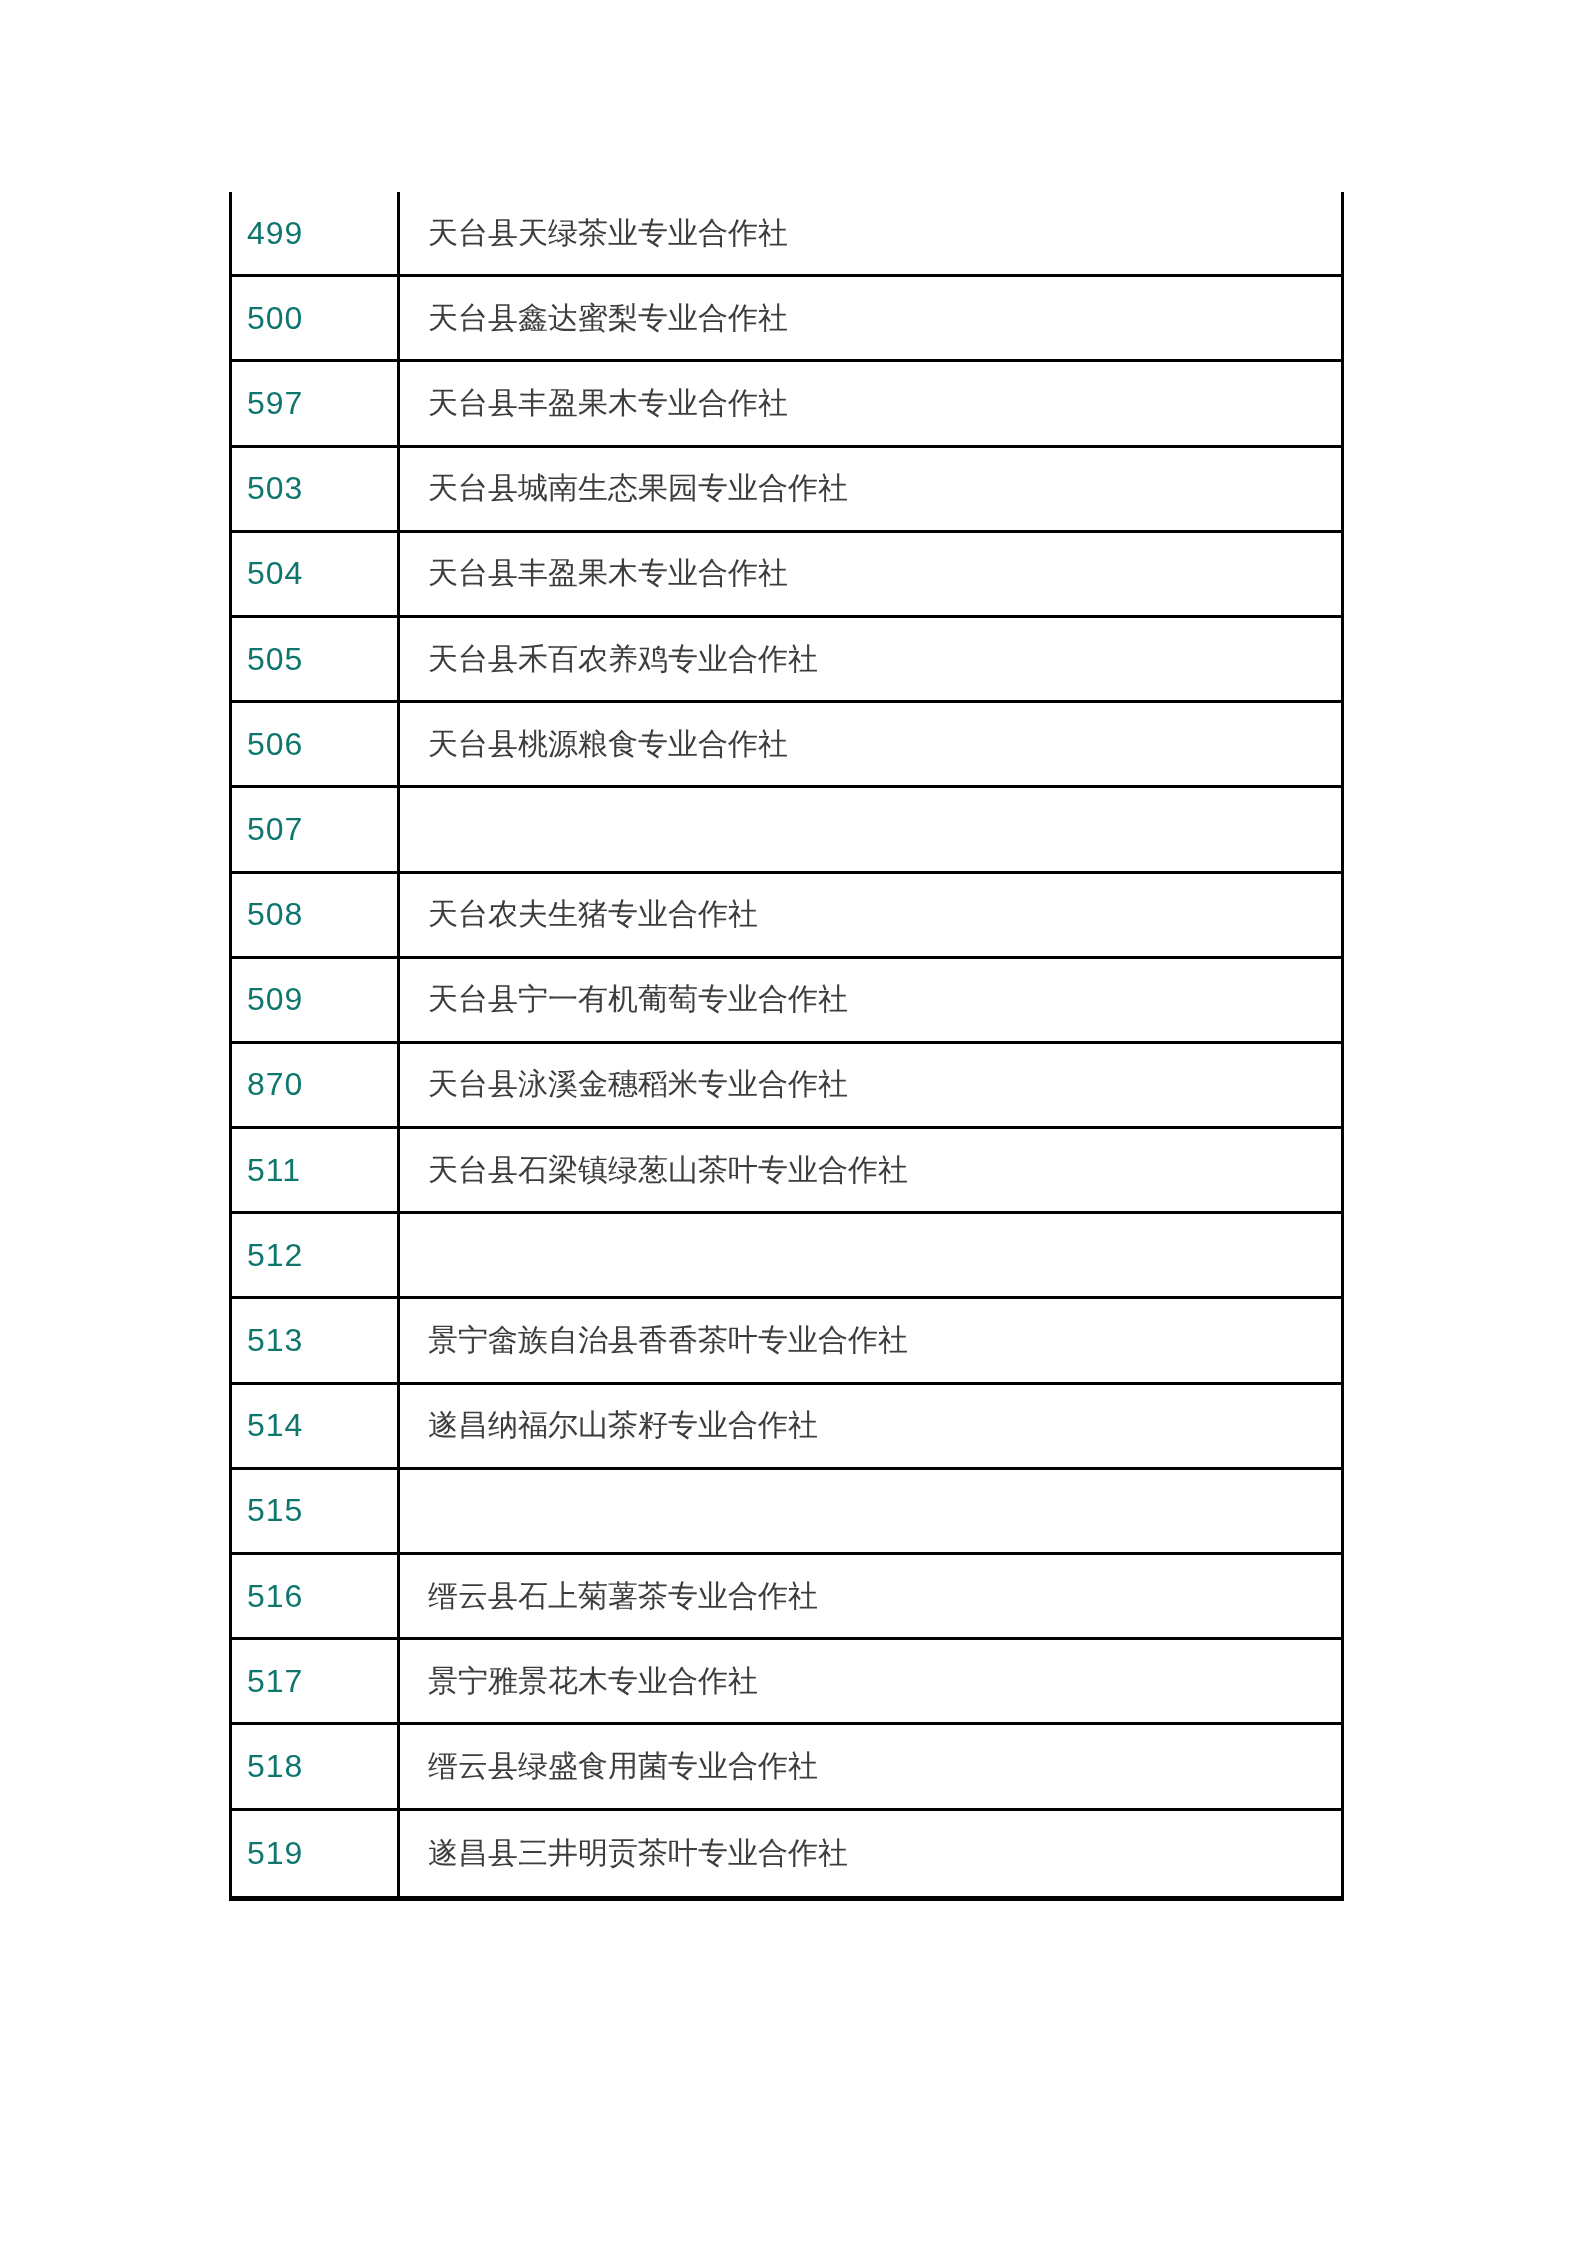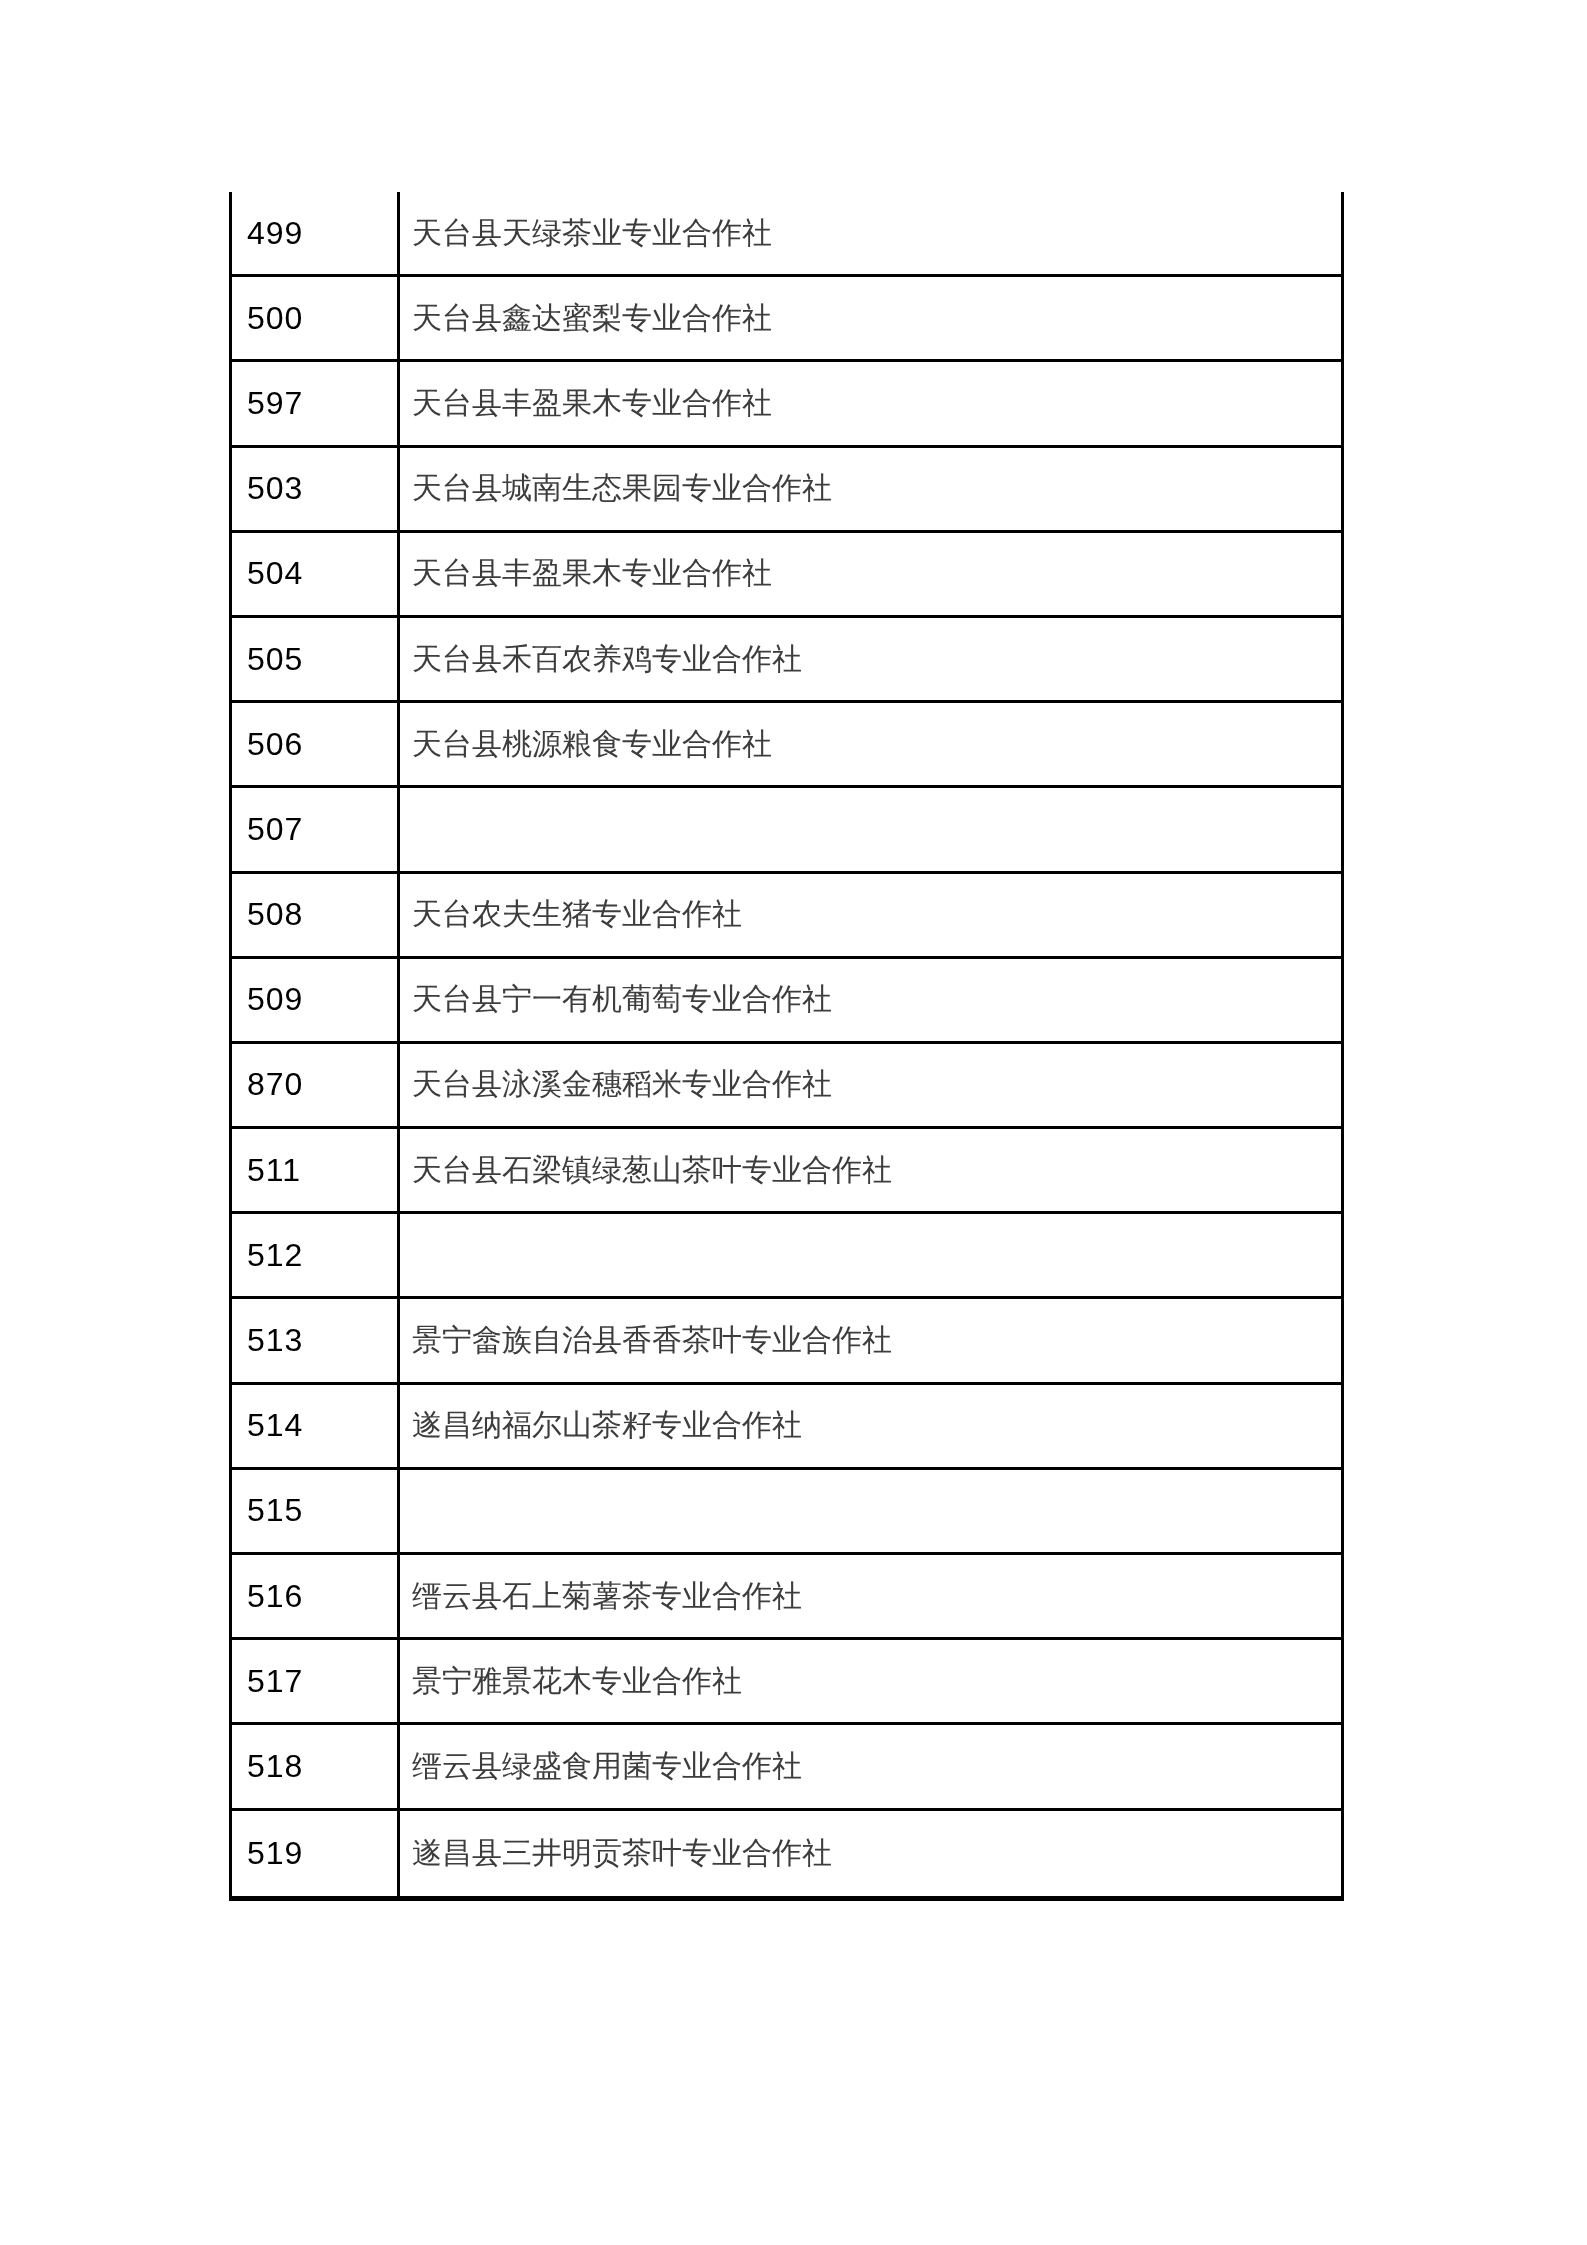--- a/index.html
+++ b/index.html
@@ -37,28 +37,28 @@
     justify-content: flex-end;
   }
   .cell-no {
     width: 168px;
     box-sizing: border-box;
     border-right: 3px solid #000000;
     display: flex;
     align-items: center;
     padding-left: 15px;
     font-size: 32px;
-    color: #000000;
+    color: #0f766e;
     letter-spacing: 1px;
   }
   .cell-name {
     flex: 1;
     display: flex;
     align-items: center;
-    padding-left: 12px;
+    padding-left: 28px;
     font-size: 30px;
     font-weight: 300;
     color: #3d3d3d;
   }
 </style>
 </head>
 <body>
 
 <div class="coop-table" id="coop-table">
     <div class="coop-row">

